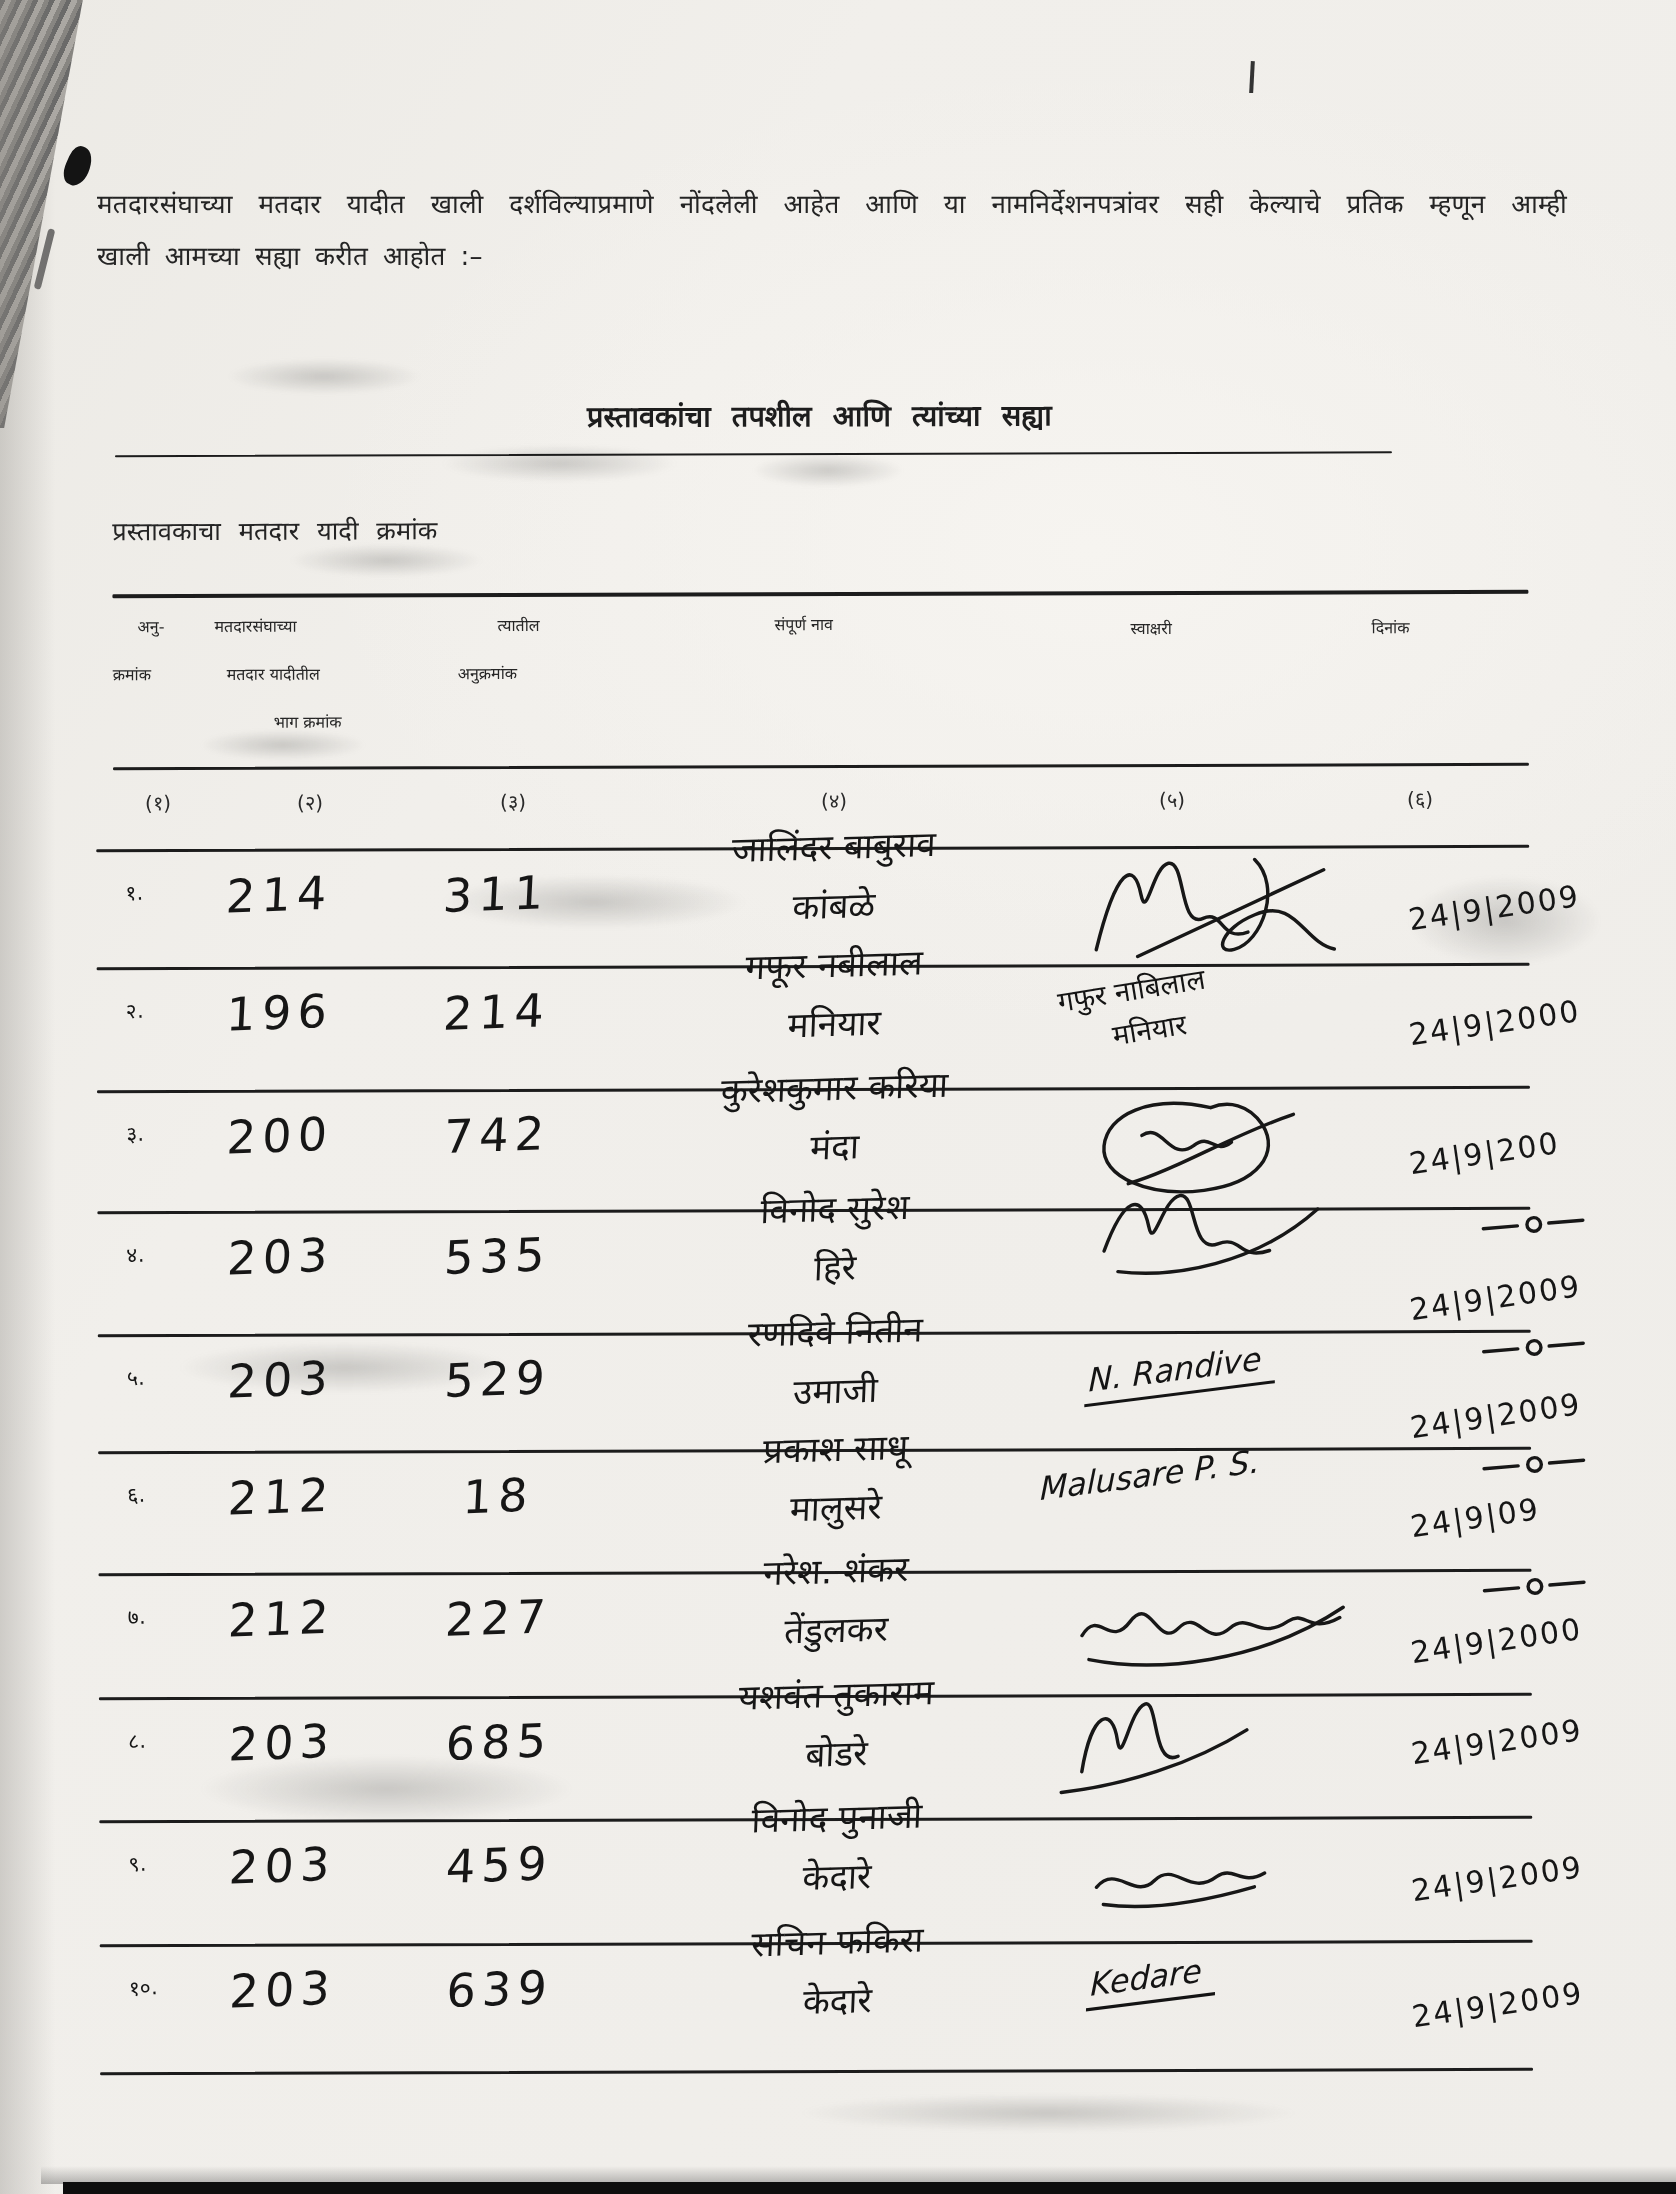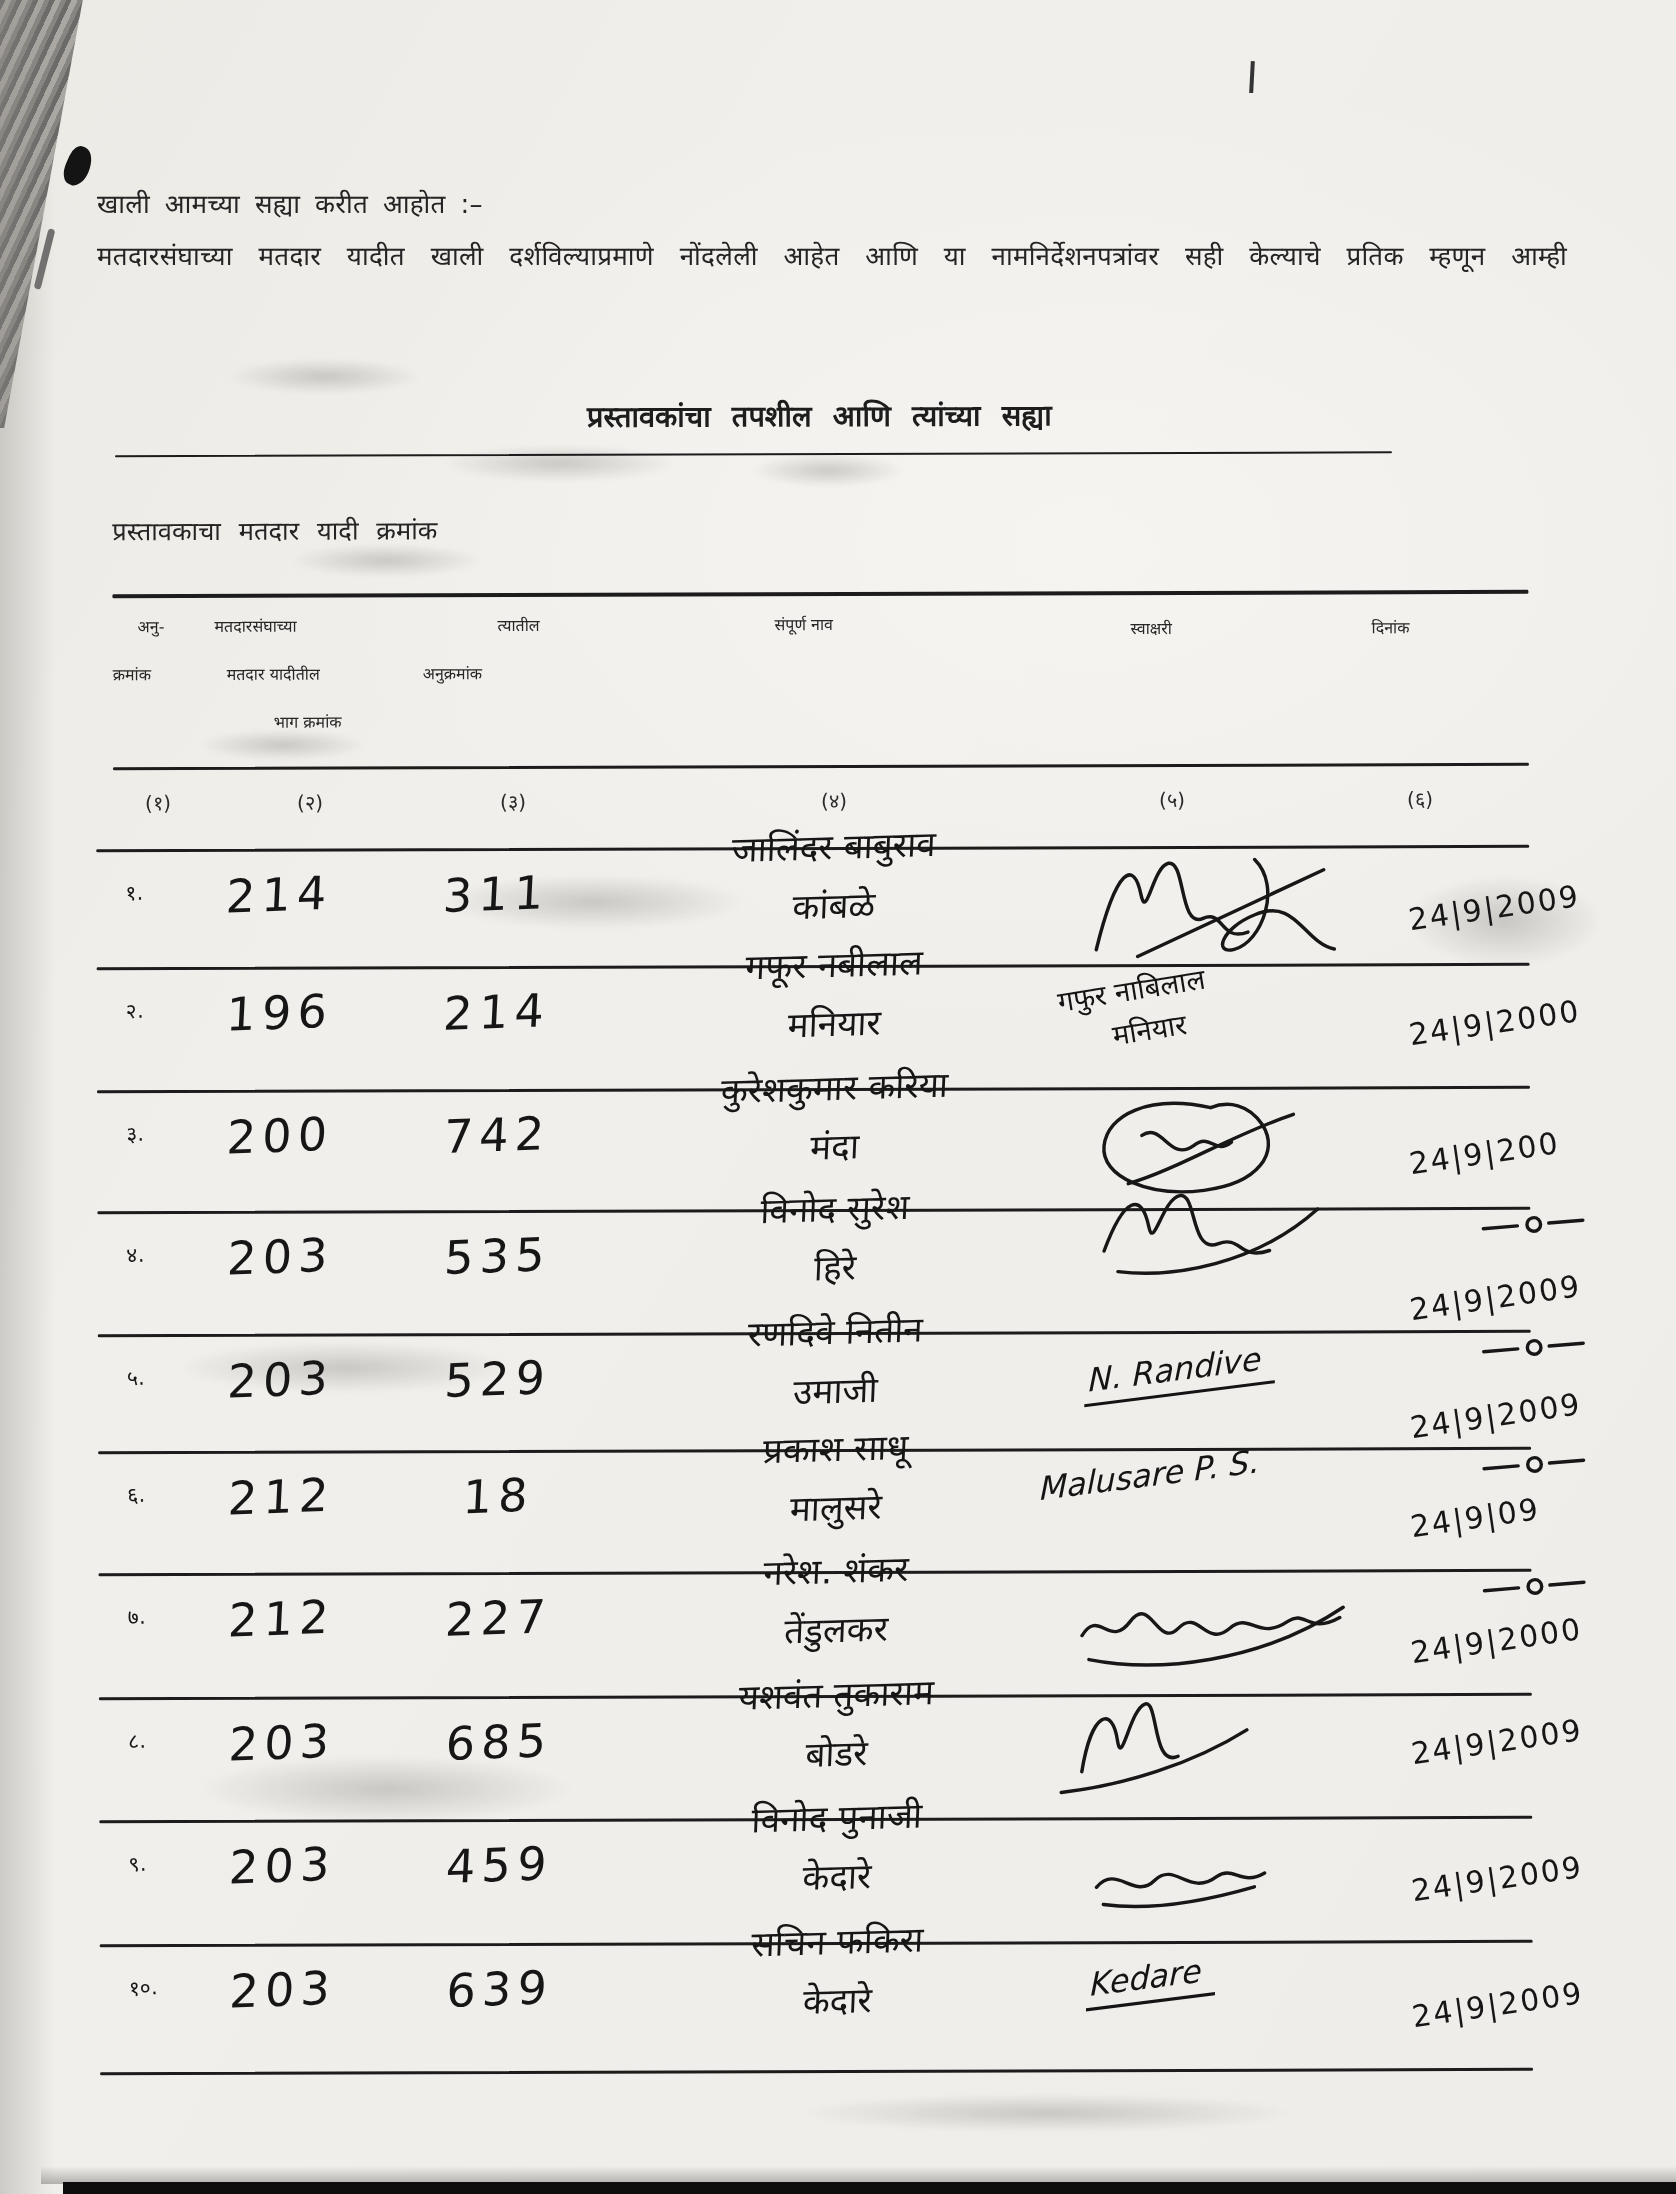--- a/index.html
+++ b/index.html
@@ -79,40 +79,40 @@
   <div class="smudge" style="left:752px;top:454px;width:152px;height:33px"></div>
   <div class="smudge" style="left:290px;top:544px;width:193px;height:33px"></div>
   <div class="smudge" style="left:200px;top:730px;width:166px;height:30px"></div>
   <div class="smudge" style="left:442px;top:875px;width:304px;height:54px"></div>
   <div class="smudge" style="left:1408px;top:876px;width:193px;height:90px"></div>
   <div class="smudge" style="left:179px;top:1342px;width:331px;height:51px"></div>
   <div class="smudge" style="left:200px;top:1756px;width:373px;height:66px"></div>
   <div class="smudge" style="left:800px;top:2094px;width:497px;height:38px"></div>
 
   <div class="intro">
+    <div class="iline">मतदारसंघाच्या मतदार यादीत खाली दर्शविल्याप्रमाणे नोंदलेली आहेत आणि या नामनिर्देशनपत्रांवर सही केल्याचे प्रतिक म्हणून आम्ही</div>
     <div class="iline last">खाली आमच्या सह्या करीत आहोत :–</div>
-    <div class="iline">मतदारसंघाच्या मतदार यादीत खाली दर्शविल्याप्रमाणे नोंदलेली आहेत आणि या नामनिर्देशनपत्रांवर सही केल्याचे प्रतिक म्हणून आम्ही</div>
   </div>
 
   <div class="table-tilt">
 
     <div class="section-title">प्रस्तावकांचा तपशील आणि त्यांच्या सह्या</div>
     <div class="hline" style="left:117px;top:453px;width:1277px;height:2.1px"></div>
 
     <div class="subtitle">प्रस्तावकाचा मतदार यादी क्रमांक</div>
 
     <div class="hline" style="left:114px;top:592px;width:1416px;height:4.1px"></div>
 
     <div class="th" style="left:139px;top:613px">अनु-</div>
     <div class="th" style="left:114px;top:661px">क्रमांक</div>
     <div class="th" style="left:216px;top:613px">मतदारसंघाच्या</div>
     <div class="th" style="left:228px;top:661px">मतदार यादीतील</div>
     <div class="th" style="left:275px;top:709px">भाग क्रमांक</div>
     <div class="th" style="left:499px;top:613px">त्यातील</div>
-    <div class="th" style="left:424px;top:661px">अनुक्रमांक</div>
+    <div class="th" style="left:459px;top:661px">अनुक्रमांक</div>
     <div class="th" style="left:776px;top:613px">संपूर्ण नाव</div>
     <div class="th" style="left:1132px;top:618px">स्वाक्षरी</div>
     <div class="th" style="left:1373px;top:618px">दिनांक</div>
 
     <div class="hline" style="left:114px;top:765px;width:1416px;height:2.8px"></div>
 
     <div class="colnum" style="left:121px;top:787px">(१)</div>
     <div class="colnum" style="left:273px;top:787px">(२)</div>
     <div class="colnum" style="left:476px;top:787px">(३)</div>
     <div class="colnum" style="left:797px;top:787px">(४)</div>

